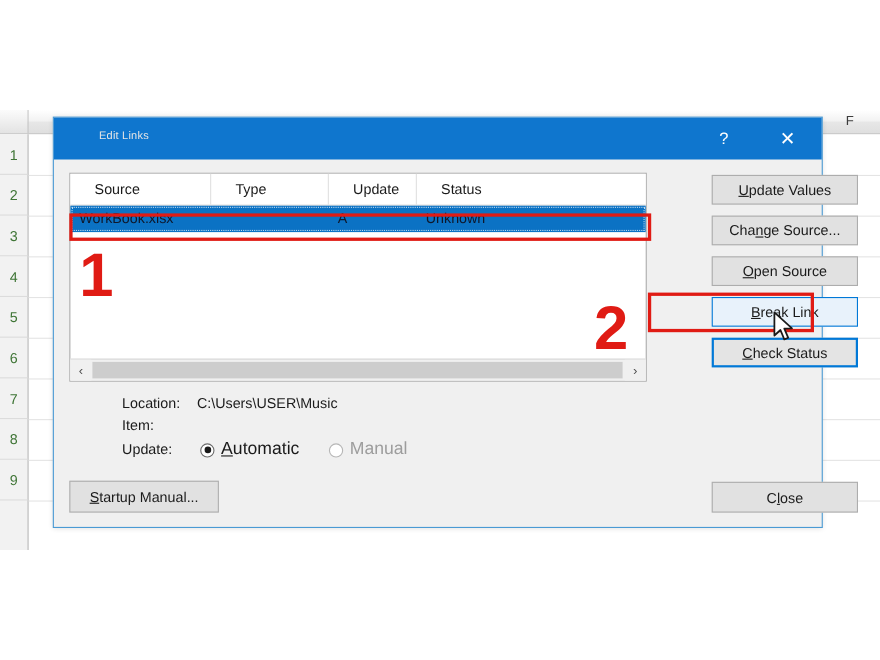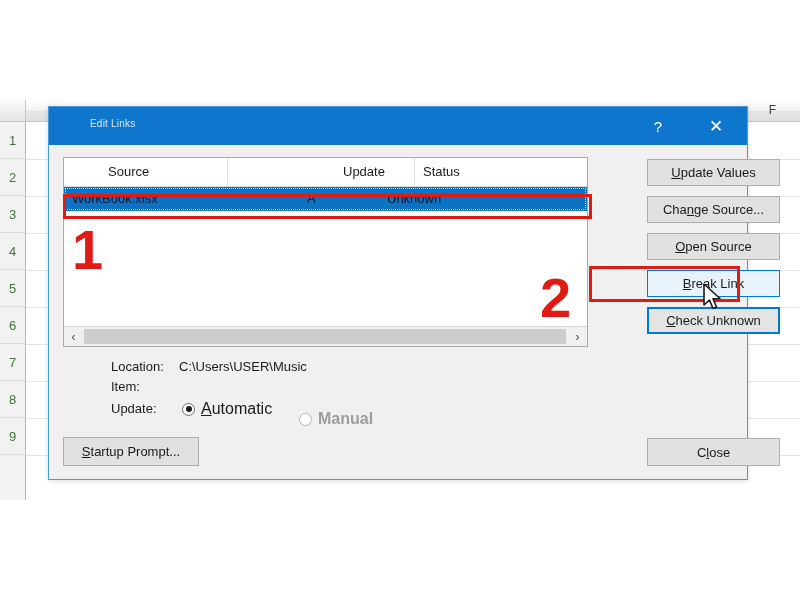--- a/index.html
+++ b/index.html
@@ -155,24 +155,23 @@
     border-bottom: 1px solid #d8d8d8;
     box-sizing: border-box;
   }
   .list-header-cell {
     position: absolute;
     top: 0;
     height: 28px;
     line-height: 28px;
     font-size: 13px;
     color: #1a1a1a;
-    padding-left: 8px;
+    padding-left: 22px;
     box-sizing: border-box;
     border-right: 1px solid #e0e0e0;
-    margin-left: 36px;
   }
   .list-row {
     position: absolute;
     left: 0;
     top: 29px;
     width: 100%;
     height: 24px;
     background: #0b72c4;
   }
   .list-row-focus {
@@ -353,20 +352,21 @@
 
     <div class="titlebar">
       <div class="title-text">Edit Links</div>
       <div class="title-btn help">?</div>
       <div class="title-btn close">✕</div>
     </div>
 
     <div class="listbox">
       <div class="list-header">
         <div class="list-header-cell" style="left:0px;width:128px;">Source</div>
+        <div class="list-header-cell" style="left:128px;width:107px;">Type</div>
         <div class="list-header-cell" style="left:235px;width:80px;">Update</div>
         <div class="list-header-cell" style="left:315px;width:208px;border-right:none;">Status</div>
       </div>
 
       <div class="list-row">
         <div class="list-row-focus"></div>
         <div class="list-cell" style="left:0px;width:128px;">WorkBook.xlsx</div>
         <div class="list-cell" style="left:235px;width:80px;">A</div>
         <div class="list-cell" style="left:315px;width:208px;">Unknown</div>
       </div>
@@ -394,44 +394,44 @@
         <span>pen Source</span>
     </div>
 
     <div class="btn focused" style="top:163px;">
       <span class="u">B</span>
         <span>reak Link</span>
     </div>
 
     <div class="btn focused2" style="top:200px;">
       <span class="u">C</span>
-        <span>heck Unknown</span>
+        <span>heck Status</span>
     </div>
 
     <div class="info-line info-label" style="top:252px;">Location:</div>
     <div class="info-line" style="left:130px;top:252px;">C:\Users\USER\Music</div>
 
     <div class="info-line info-label" style="top:272px;">Item:</div>
     <div class="info-line" style="left:130px;top:272px;"></div>
 
     <div class="info-line info-label" style="top:294px;">Update:</div>
 
     <div class="radio-wrap" style="left:133px;top:293px;">
       <span class="radio checked"></span>
       <span><span class="u">A</span><span>utomatic</span></span>
     </div>
 
-    <div class="radio-wrap" style="left:250px;top:303px;font-weight:bold;">
+    <div class="radio-wrap" style="left:250px;top:293px;">
       <span class="radio disabled"></span>
       <span class="radio-label disabled">Manual</span>
     </div>
 
     <div class="btn" style="left:14px;top:330px;width:136px;height:29px;">
       <span class="u">S</span>
-        <span>tartup Prompt...</span>
+        <span>tartup Manual...</span>
     </div>
 
     <div class="btn" style="top:331px;height:28px;">
       <span>C</span>
         <span class="u">l</span>
         <span>ose</span>
     </div>
 
   </div>
 

